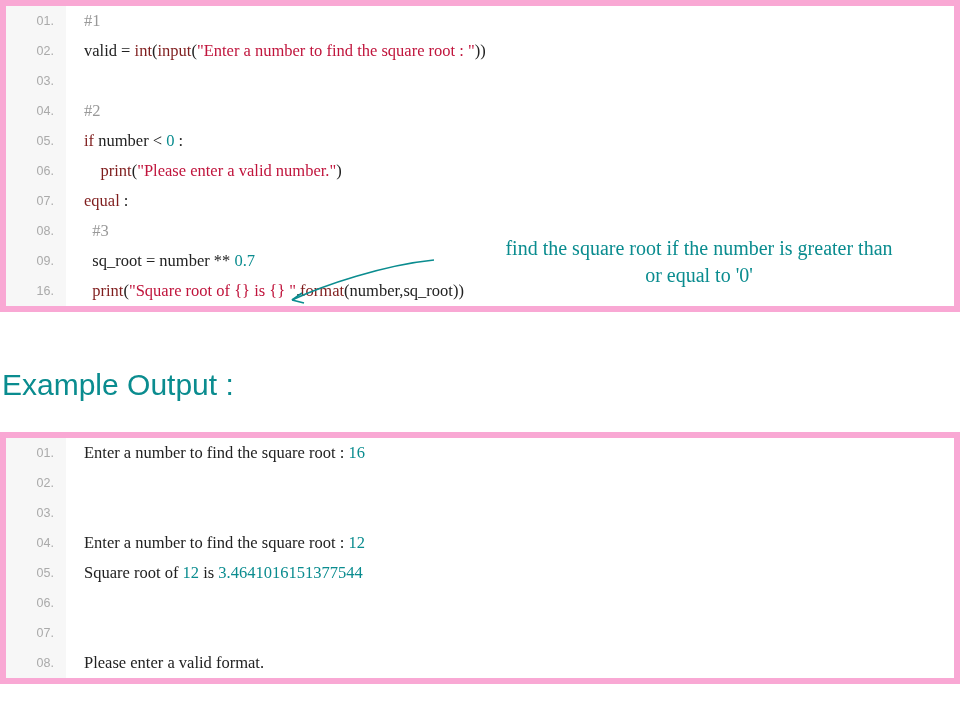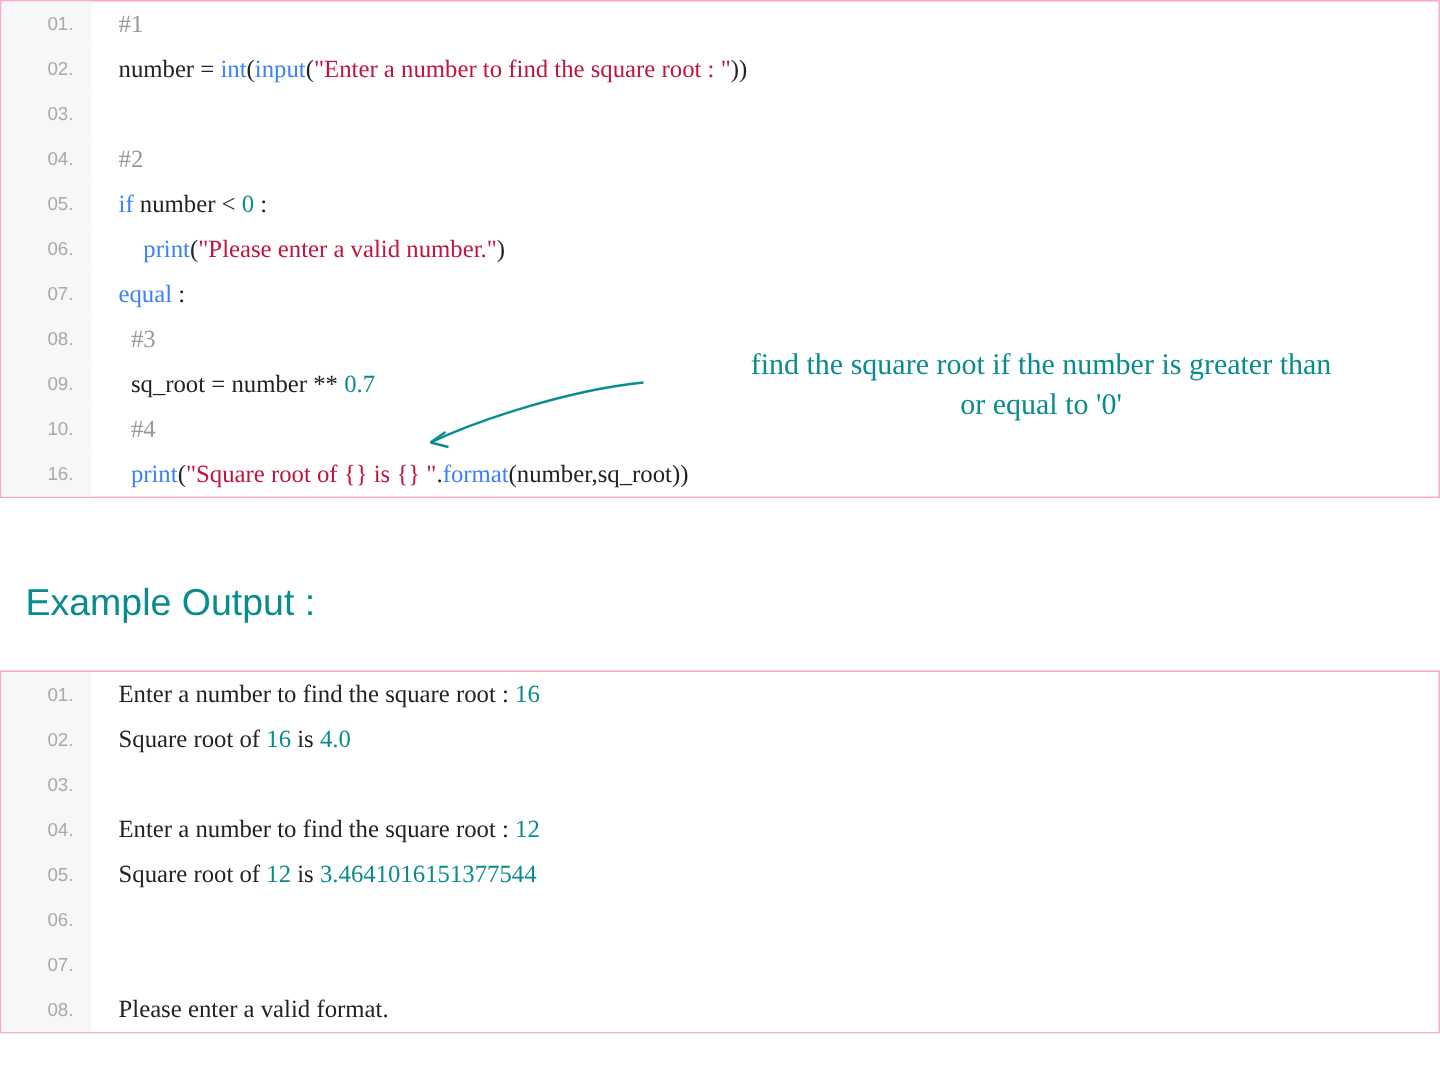--- a/index.html
+++ b/index.html
@@ -6,21 +6,21 @@
   body {
     margin: 0;
     padding: 0;
     font-family: "Times New Roman", Georgia, serif;
     font-size: 16px;
     color: #333;
     background: #fff;
     width: 960px;
   }
   .code-block {
-    border: 1px solid #f9a8d4;
+    border: 6px solid #f9a8d4;
     background: #fff;
     position: relative;
   }
   .code-line {
     display: flex;
     min-height: 30px;
     align-items: center;
   }
   .line-no {
     width: 60px;
@@ -37,30 +37,30 @@
     justify-content: flex-end;
   }
   .line-code {
     padding-left: 18px;
     white-space: pre;
     font-family: "Times New Roman", Georgia, serif;
     font-size: 16.5px;
     color: #222;
   }
   .tk-comment { color: #999; }
-  .tk-kw { color: #3b82f6; }
+  .tk-kw { color: #7f1d1d; }
   .tk-str { color: #c0143c; }
   .tk-num { color: #0a8c8f; }
   .heading {
     font-family: "Helvetica Neue", Arial, sans-serif;
     color: #0a8c8f;
-    font-size: 25px;
+    font-size: 30px;
     font-weight: 400;
     margin: 56px 0 30px 0;
-    padding-left: 17px;
+    padding-left: 2px;
   }
   .annotation-wrap {
     position: absolute;
     pointer-events: none;
   }
   .annotation-text {
     font-family: "Comic Sans MS", "Bradley Hand", cursive;
     color: #0a8c8f;
     font-size: 20px;
     text-align: center;
@@ -75,21 +75,21 @@
 <body>
 
 <div class="code-block" style="position:relative;">
   <div id="cb1">
       <div class="code-line">
         <div class="line-no">01.</div>
         <div class="line-code"><span class="tk-comment">#1</span></div>
       </div>
       <div class="code-line">
         <div class="line-no">02.</div>
-        <div class="line-code"><span>number = </span><span class="tk-kw">int</span><span>(</span><span class="tk-kw">input</span><span>(</span><span class="tk-str">"Enter a number to find the square root : "</span><span>))</span></div>
+        <div class="line-code"><span>valid = </span><span class="tk-kw">int</span><span>(</span><span class="tk-kw">input</span><span>(</span><span class="tk-str">"Enter a number to find the square root : "</span><span>))</span></div>
       </div>
       <div class="code-line">
         <div class="line-no">03.</div>
         <div class="line-code"></div>
       </div>
       <div class="code-line">
         <div class="line-no">04.</div>
         <div class="line-code"><span class="tk-comment">#2</span></div>
       </div>
       <div class="code-line">
@@ -106,24 +106,20 @@
       </div>
       <div class="code-line">
         <div class="line-no">08.</div>
         <div class="line-code"><span>  </span><span class="tk-comment">#3</span></div>
       </div>
       <div class="code-line">
         <div class="line-no">09.</div>
         <div class="line-code"><span>  sq_root = number ** </span><span class="tk-num">0.7</span></div>
       </div>
       <div class="code-line">
-        <div class="line-no">10.</div>
-        <div class="line-code"><span>  </span><span class="tk-comment">#4</span></div>
-      </div>
-      <div class="code-line">
         <div class="line-no">16.</div>
         <div class="line-code"><span>  </span><span class="tk-kw">print</span><span>(</span><span class="tk-str">"Square root of {} is {} "</span><span>.</span><span class="tk-kw">format</span><span>(number,sq_root))</span></div>
       </div>
     </div>
   <div class="annotation-wrap" style="left:278px; top:212px; width:680px; height:90px;margin-top:17px;">
     <svg class="arrow-svg" width="160" height="60" style="left:0; top:20px;">
       <path d="M150,5 C100,10 40,30 8,45" stroke="#0a8c8f" stroke-width="1.6" fill="none"></path>
       <path d="M8,45 L18,38 M8,45 L20,48" stroke="#0a8c8f" stroke-width="1.6" fill="none"></path>
     </svg>
     <div class="annotation-text" style="position:absolute; left:155px; top:0; width:520px;">
@@ -136,21 +132,20 @@
 <div class="heading">Example Output :</div>
 
 <div class="code-block">
   <div id="cb2">
       <div class="code-line">
         <div class="line-no">01.</div>
         <div class="line-code"><span>Enter a number to find the square root : </span><span class="tk-num">16</span></div>
       </div>
       <div class="code-line">
         <div class="line-no">02.</div>
-        <div class="line-code"><span>Square root of </span><span class="tk-num">16</span><span> is </span><span class="tk-num">4.0</span></div>
       </div>
       <div class="code-line">
         <div class="line-no">03.</div>
         <div class="line-code"></div>
       </div>
       <div class="code-line">
         <div class="line-no">04.</div>
         <div class="line-code"><span>Enter a number to find the square root : </span><span class="tk-num">12</span></div>
       </div>
       <div class="code-line">

